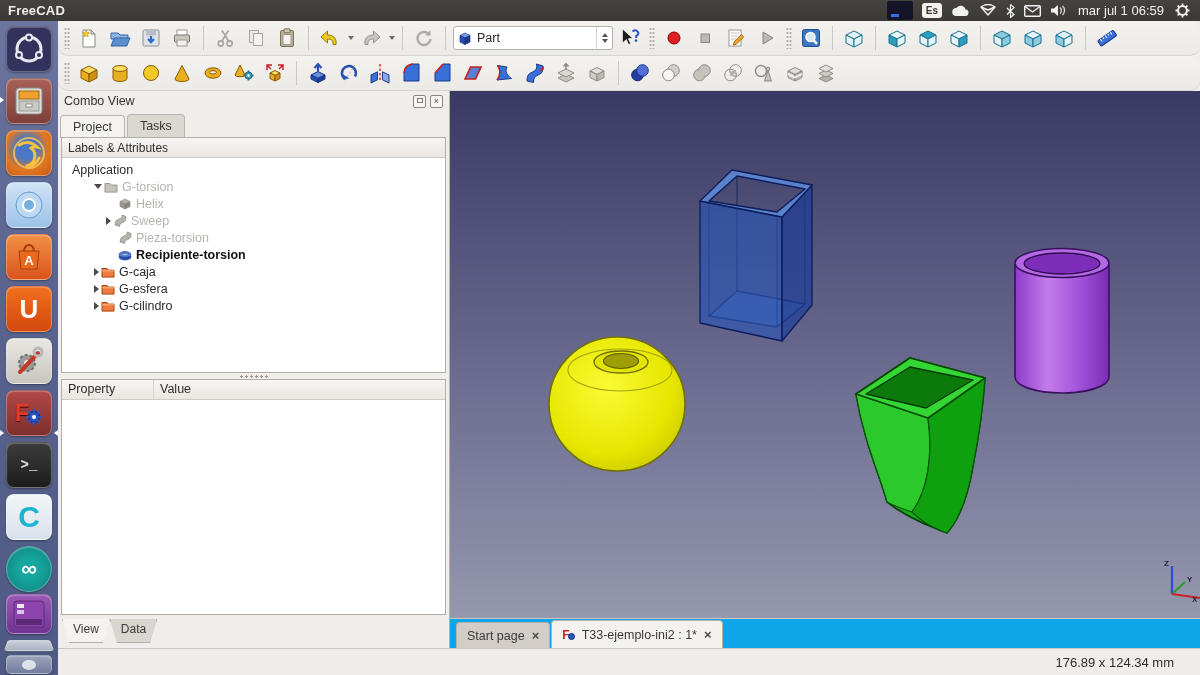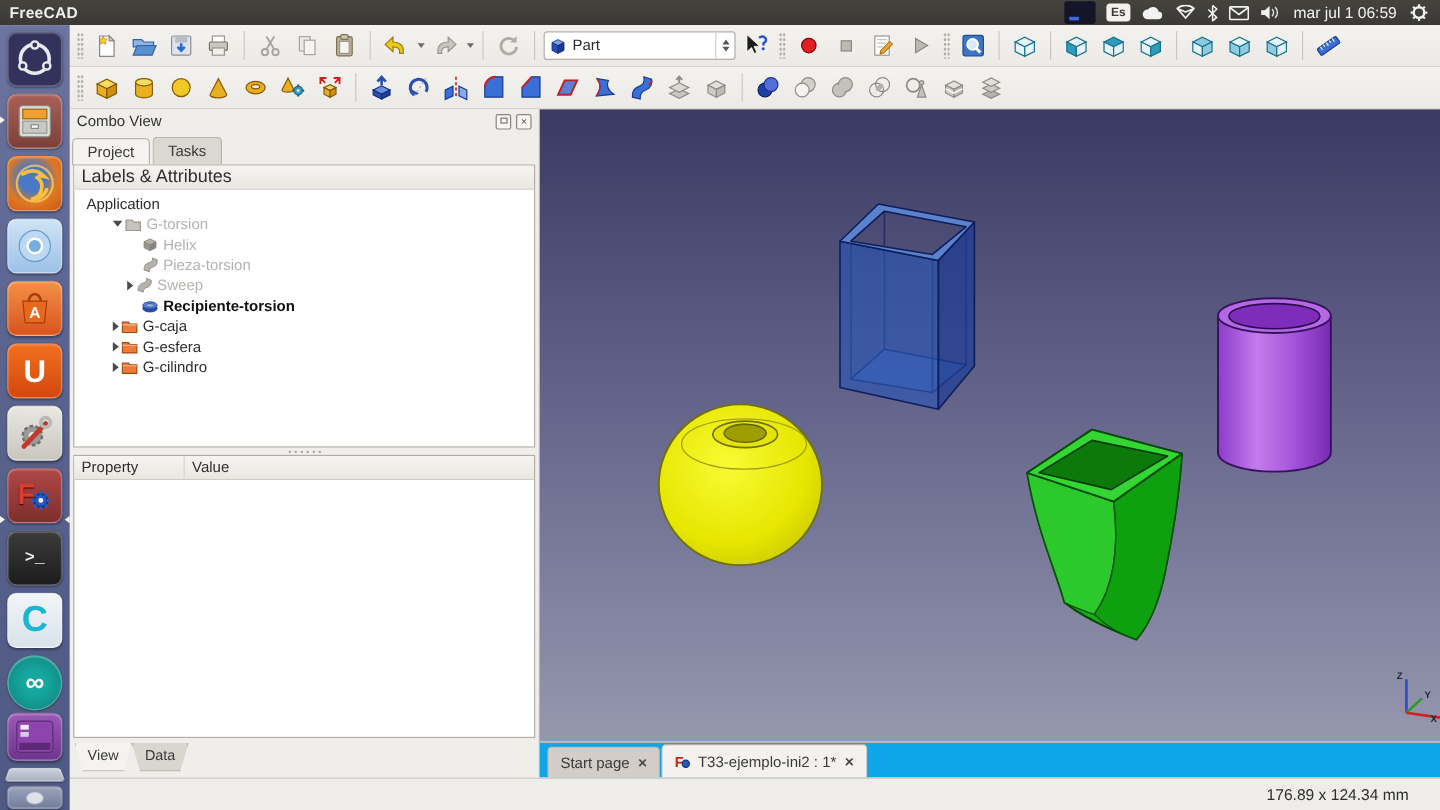--- a/index.html
+++ b/index.html
@@ -28,21 +28,21 @@
     background:linear-gradient(160deg, rgba(255,255,255,.16), rgba(0,0,0,.18)); }
   .tile .letter { font-weight:bold; }
   .pip { position:absolute; left:0; width:0; height:0; border-top:3px solid transparent;
     border-bottom:3px solid transparent; border-left:4px solid #fff; }
   .pip.right { left:auto; right:0; border-left:none; border-right:4px solid #fff; }
 
   
   #app { position:absolute; left:58px; top:21px; width:1142px; height:654px; background:#f0eeeb; }
 
   .toolbar { position:absolute; left:0; width:1142px; height:35px; background:linear-gradient(#f4f2ef,#eceae6);
-    border-bottom:1px solid #d6d2cc; display:flex; align-items:center; gap:3px; padding:0 4px; }
+    border-bottom:1px solid #d6d2cc; display:flex; align-items:center; gap:3px; padding:0 4px;border-radius:10px; }
   #tb1 { top:0; } #tb2 { top:35px; }
   .tbh { width:6px; height:22px; margin:0 2px;
     background:radial-gradient(circle, #b1aea7 1px, transparent 1.2px); background-size:3px 4px; }
   .tsep { width:1px; height:24px; background:#ccc8c1; margin:0 4px; }
   .ti { width:28px; height:28px; border-radius:3px; display:flex; align-items:center; justify-content:center; }
   .ti svg { display:block; }
   .dd { width:0; height:0; border-left:3.5px solid transparent; border-right:3.5px solid transparent;
     border-top:4px solid #6e6b66; margin-left:1px; }
   .wbcombo { height:24px; width:160px; background:#fff; border:1px solid #b4b0a9; border-radius:3px;
     display:flex; align-items:center; gap:5px; padding:0 4px; font-size:12.5px; color:#2b2b2b; }
@@ -59,21 +59,21 @@
   .cv-btn { width:13px; height:13px; border:1px solid #8a8780; border-radius:2px; background:#f7f6f3;
     font-size:9px; line-height:11px; text-align:center; color:#555; }
   .cv-float i { display:block; margin:2px auto 0; width:6px; height:5px; border:1px solid #777; }
   .cv-tabbar { position:absolute; left:2px; top:21px; height:25px; display:flex; align-items:flex-end; gap:2px; }
   .cv-tab { font-size:12.5px; color:#3a3a3a; padding:4px 12px 4px; border:1px solid #b9b5ae; border-bottom:none;
     border-radius:4px 4px 0 0; background:#dbd7d1; }
   .cv-tab.active { background:#f5f3f0; position:relative; top:1px; }
   .treeframe { position:absolute; left:3px; top:46px; width:385px; height:236px; background:#fff;
     border:1px solid #b2aea7; overflow:hidden; }
   .treehdr { height:20px; background:linear-gradient(#f7f5f2,#eae7e2); border-bottom:1px solid #cfccc5;
-    font-size:15px; color:#2e2e2e; display:flex; align-items:center; padding:0 6px; }
+    font-size:12px; color:#2e2e2e; display:flex; align-items:center; padding:0 6px; }
   .trow { height:17px; display:flex; align-items:center; font-size:12.5px; color:#2b2b2b; white-space:nowrap; }
   .trow .lbl { margin-left:4px; }
   .trow.dim .lbl { color:#b5b3af; }
   .trow.bold .lbl { font-weight:bold; color:#111; }
   .exp { width:0; height:0; margin:0 2px; }
   .exp.open { border-left:4px solid transparent; border-right:4px solid transparent; border-top:5px solid #4a4a4a; }
   .exp.closed { border-top:4px solid transparent; border-bottom:4px solid transparent; border-left:5px solid #4a4a4a; }
   .ticon { width:14px; height:13px; display:inline-block; }
   .cv-split { position:absolute; left:3px; top:282px; width:385px; height:6px; display:flex; align-items:center; justify-content:center; }
   .cv-split i { width:30px; height:3px; background:radial-gradient(circle,#9a968f 1px, transparent 1.2px); background-size:5px 3px; }
@@ -651,32 +651,32 @@
             <span class="lbl">G-torsion</span>
           </div>
           <div class="trow dim" style="padding-left:52px;">
             <span class="ticon"><svg width="14" height="13">
                   <polygon points="2,4.5 7,2 12,4.5 7,7" fill="#b5b2ac" stroke="#8a8780" stroke-width=".6"></polygon>
                   <polygon points="2,4.5 7,7 7,12 2,9.5" fill="#9a978f" stroke="#8a8780" stroke-width=".6"></polygon>
                   <polygon points="7,7 12,4.5 12,9.5 7,12" fill="#888580" stroke="#8a8780" stroke-width=".6"></polygon>
                 </svg></span>
             <span class="lbl">Helix</span>
           </div>
-          <div class="trow dim" style="padding-left:52px;">
-            <span class="ticon"><svg width="14" height="13">
-                  <path d="M2,11 q0,-5 4,-6 q4,-1 3,-4 l4,1.5 q.5,5 -3.5,6 q-3.5,1 -3,4 z" fill="#b5b2ac" stroke="#8a8780" stroke-width=".7"></path>
-                </svg></span>
-            <span class="lbl">Pieza-torsion</span>
-          </div>
           <div class="trow dim" style="padding-left:38px;">
             <span class="exp closed"></span>
             <span class="ticon"><svg width="14" height="13">
                   <path d="M2,11 q0,-5 4,-6 q4,-1 3,-4 l4,1.5 q.5,5 -3.5,6 q-3.5,1 -3,4 z" fill="#b5b2ac" stroke="#8a8780" stroke-width=".7"></path>
                 </svg></span>
             <span class="lbl">Sweep</span>
+          </div>
+          <div class="trow dim" style="padding-left:52px;">
+            <span class="ticon"><svg width="14" height="13">
+                  <path d="M2,11 q0,-5 4,-6 q4,-1 3,-4 l4,1.5 q.5,5 -3.5,6 q-3.5,1 -3,4 z" fill="#b5b2ac" stroke="#8a8780" stroke-width=".7"></path>
+                </svg></span>
+            <span class="lbl">Pieza-torsion</span>
           </div>
           <div class="trow bold" style="padding-left:52px;">
             <span class="ticon"><svg width="14" height="13">
                   <ellipse cx="7" cy="9" rx="6" ry="3" fill="#2850b0" stroke="#16307c" stroke-width=".6"></ellipse>
                   <ellipse cx="7" cy="6.5" rx="6" ry="3" fill="#5a82d8" stroke="#16307c" stroke-width=".6"></ellipse>
                   <ellipse cx="7" cy="6.5" rx="3.4" ry="1.5" fill="#98b4ec" stroke="#16307c" stroke-width=".5"></ellipse>
                 </svg></span>
             <span class="lbl">Recipiente-torsion</span>
           </div>
           <div class="trow" style="padding-left:26px;">

